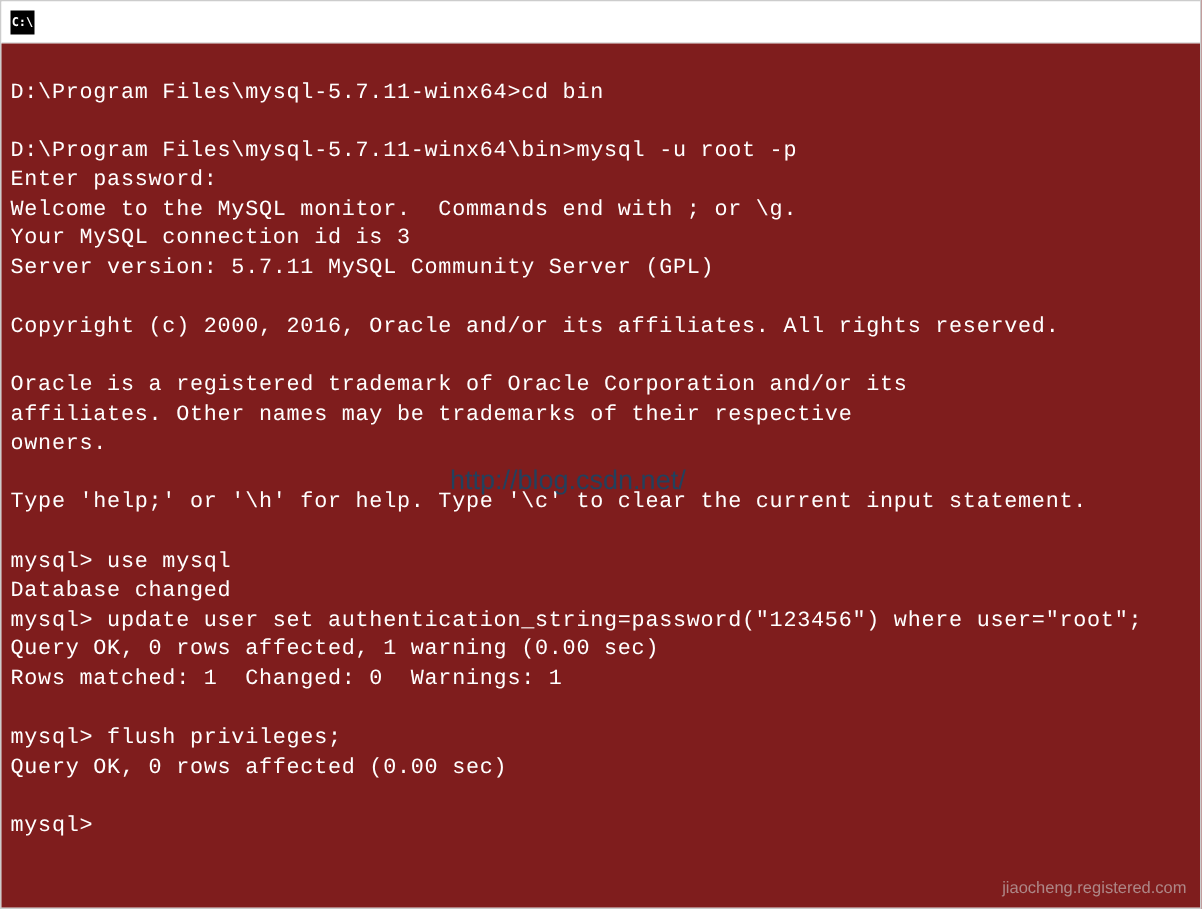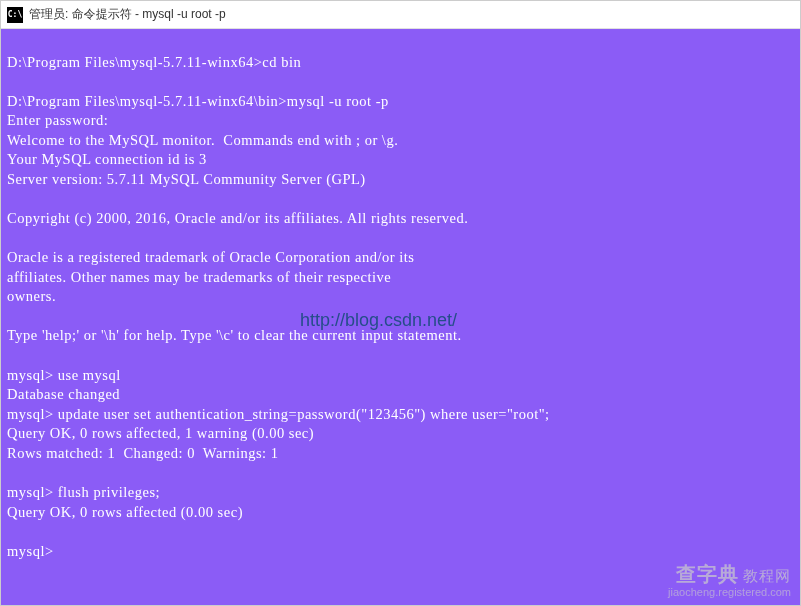--- a/index.html
+++ b/index.html
@@ -38,30 +38,29 @@
       display: inline-flex;
       align-items: center;
       justify-content: center;
       color: #fff;
       font-size: 8px;
       font-weight: bold;
       margin-right: 6px;
       font-family: "Consolas", monospace;
     }
     .terminal {
-      background: #8b5cf6;
+      background: #7f1d1d;
       color: #fff;
       height: calc(100% - 28px);
       padding: 4px 6px;
       font-size: 14.5px;
       line-height: 1.35;
       white-space: pre;
       overflow: hidden;
       letter-spacing: 0.5px;
-      font-family: Liberation Serif, serif;
     }
     .watermark {
       position: absolute;
       top: 310px;
       left: 300px;
       color: #0c4a6e;
       font-size: 18px;
       font-family: "Arial", sans-serif;
       opacity: 0.8;
       pointer-events: none;
@@ -91,21 +90,20 @@
       opacity: 0.6;
       margin-top: -2px;
     }
   </style>
 </head>
 <body>
 
 <div class="window">
   <div class="titlebar">
     <span class="app-icon">C:\</span>
-    <span>管理员: 命令提示符 - mysql  -u root -p</span>
   </div>
   <div class="terminal" id="terminal-content">
 D:\Program Files\mysql-5.7.11-winx64&gt;cd bin
 
 D:\Program Files\mysql-5.7.11-winx64\bin&gt;mysql -u root -p
 Enter password:
 Welcome to the MySQL monitor.  Commands end with ; or \g.
 Your MySQL connection id is 3
 Server version: 5.7.11 MySQL Community Server (GPL)
 
@@ -125,17 +123,14 @@
 
 mysql&gt; flush privileges;
 Query OK, 0 rows affected (0.00 sec)
 
 mysql&gt;</div>
 </div>
 
 <div class="watermark">http://blog.csdn.net/</div>
 
 <div class="footer-watermark">
-  <div class="line1">
-    <span>查字典</span><span class="suffix">教程网</span>
-  </div>
   <div class="line2">jiaocheng.registered.com</div>
 </div>
 
 </body></html>

